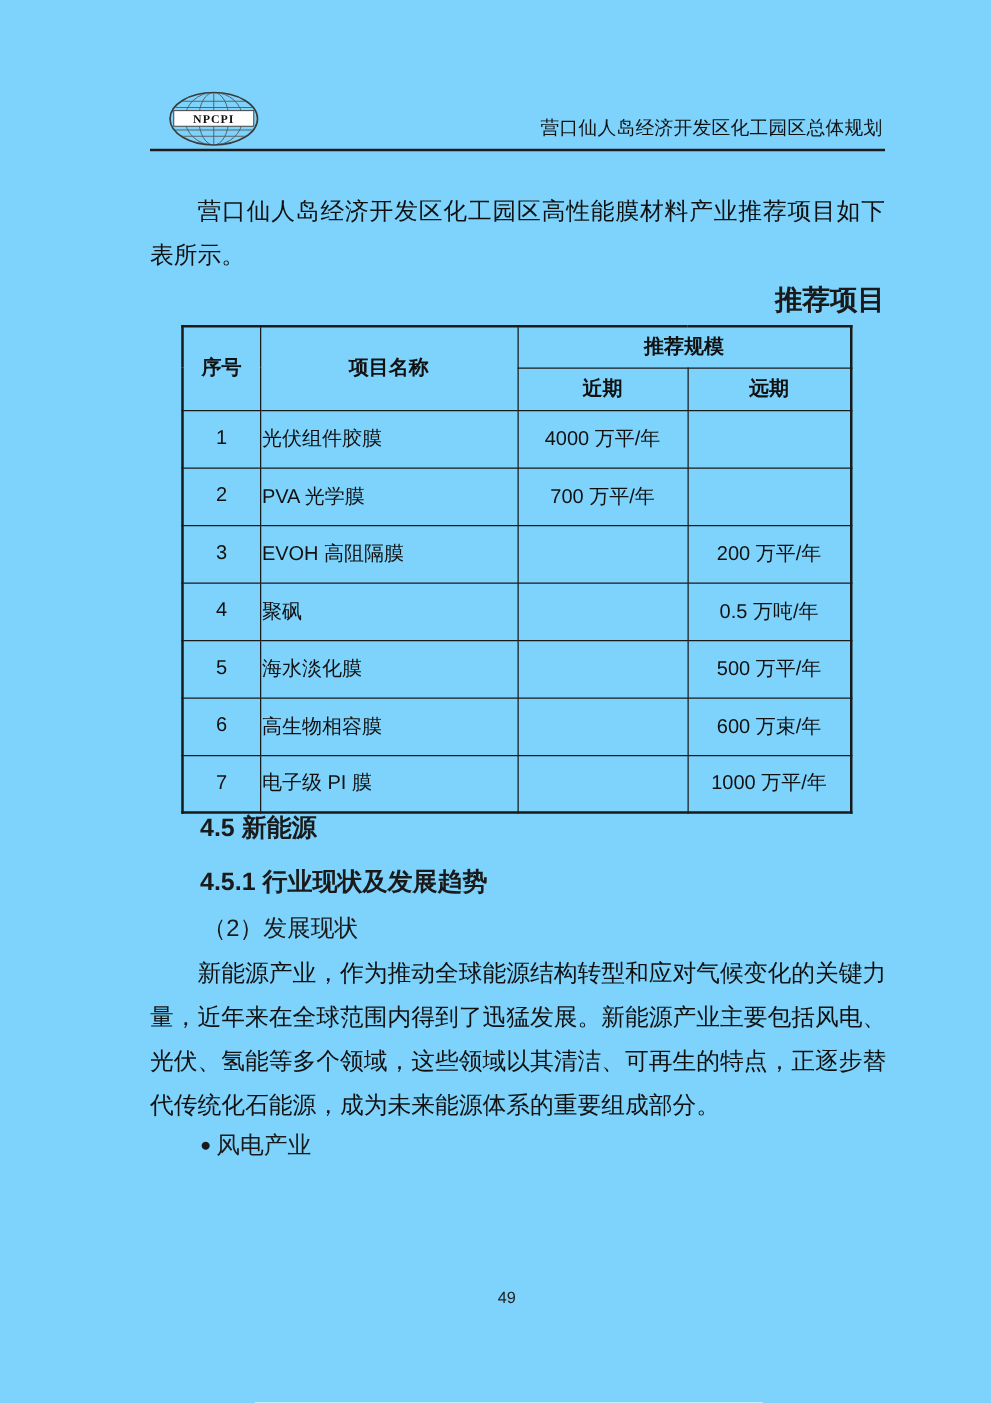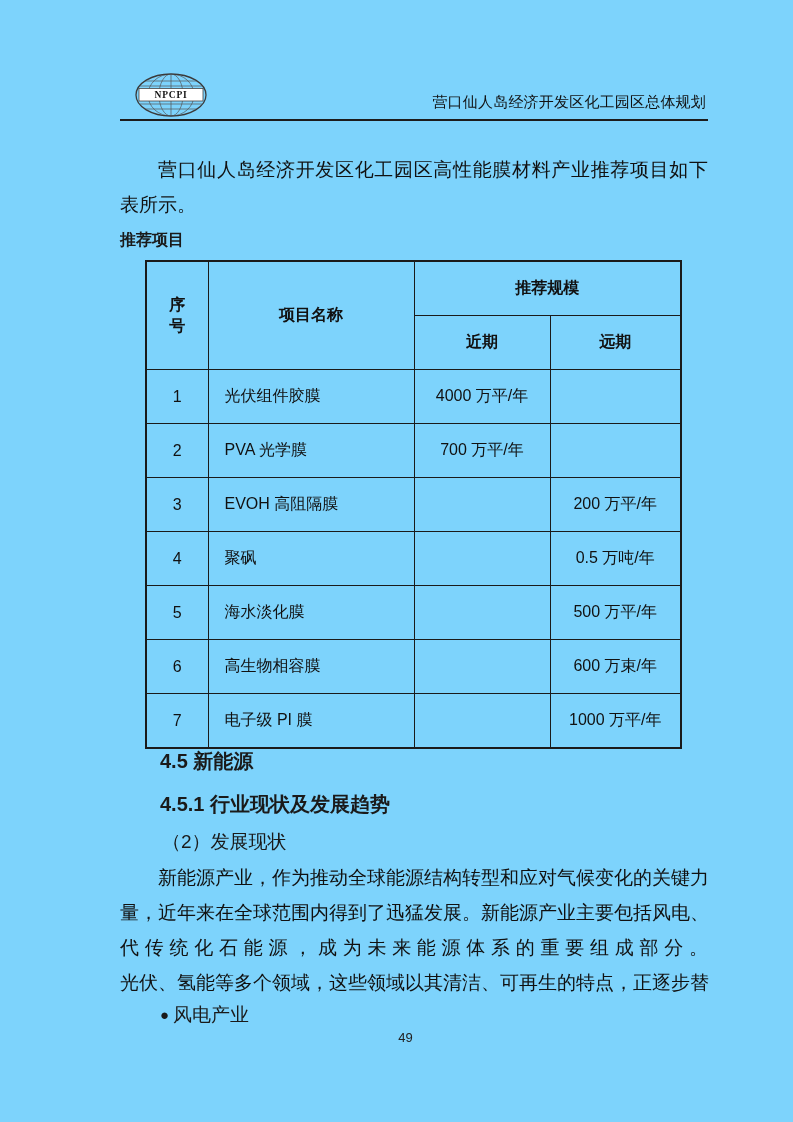--- a/index.html
+++ b/index.html
@@ -42,29 +42,29 @@
   .para .pline:last-child { text-align-last:left; }
   .para-444 { margin-top:12px; }
   .para-45  { margin-top:6px; }
 
   .item-heading { margin-top:13px; margin-left:42px; font-size:19px; line-height:24px; }
 
   .bullet-line { margin-top:3px; margin-left:40px; font-size:19px; line-height:24px; }
   .bullet-dot { font-size:15px; vertical-align:1px; margin-right:4px; }
 
   
-  .table-title { margin-top:8px; text-align:left; font-weight:bold; font-size:16px; line-height:20px; }
+  .table-title { margin-top:8px; text-align:right; font-weight:bold; font-size:22px; line-height:20px; }
   table.rec {
     margin:10px 0 0 25px;
     border-collapse:collapse; table-layout:fixed;
     width:535px;
     border:2px solid #1a1a1a;
     font-size:16px; color:#111;
   }
-  table.rec th, table.rec td { border:1px solid #1a1a1a; padding:16px; vertical-align:middle; }
+  table.rec th, table.rec td { border:1px solid #1a1a1a; padding:1px; vertical-align:middle; }
   table.rec th { font-weight:bold; text-align:center; }
   tr.hrow1 { height:33px; }
   tr.hrow2 { height:34px; }
   tr.drow  { height:46px; }
   td.c-no, td.c-near, td.c-far { text-align:center; }
   td.c-name { text-align:left; padding-left:13px; }
 
   
   .footer {
     position:absolute; left:0; top:1030px; width:100%;
@@ -175,22 +175,22 @@
     </table>
 
     <div class="h-num h-45">4.5 新能源</div>
     <div class="h-num h-451">4.5.1 行业现状及发展趋势</div>
 
     <div class="item-heading">（2）发展现状</div>
 
     <div class="para para-45" id="para-45">
         <div class="pline">新能源产业，作为推动全球能源结构转型和应对气候变化的关键力</div>
         <div class="pline">量，近年来在全球范围内得到了迅猛发展。新能源产业主要包括风电、</div>
+        <div class="pline">光伏、氢能等多个领域，这些领域以其清洁、可再生的特点，正逐步替</div>
         <div class="pline">代传统化石能源，成为未来能源体系的重要组成部分。</div>
-        <div class="pline">光伏、氢能等多个领域，这些领域以其清洁、可再生的特点，正逐步替</div>
       </div>
 
     <div class="bullet-line">
       <span class="bullet-dot">●</span><span>风电产业</span>
     </div>
 
   </div>
 
   <div class="footer">49</div>
 

